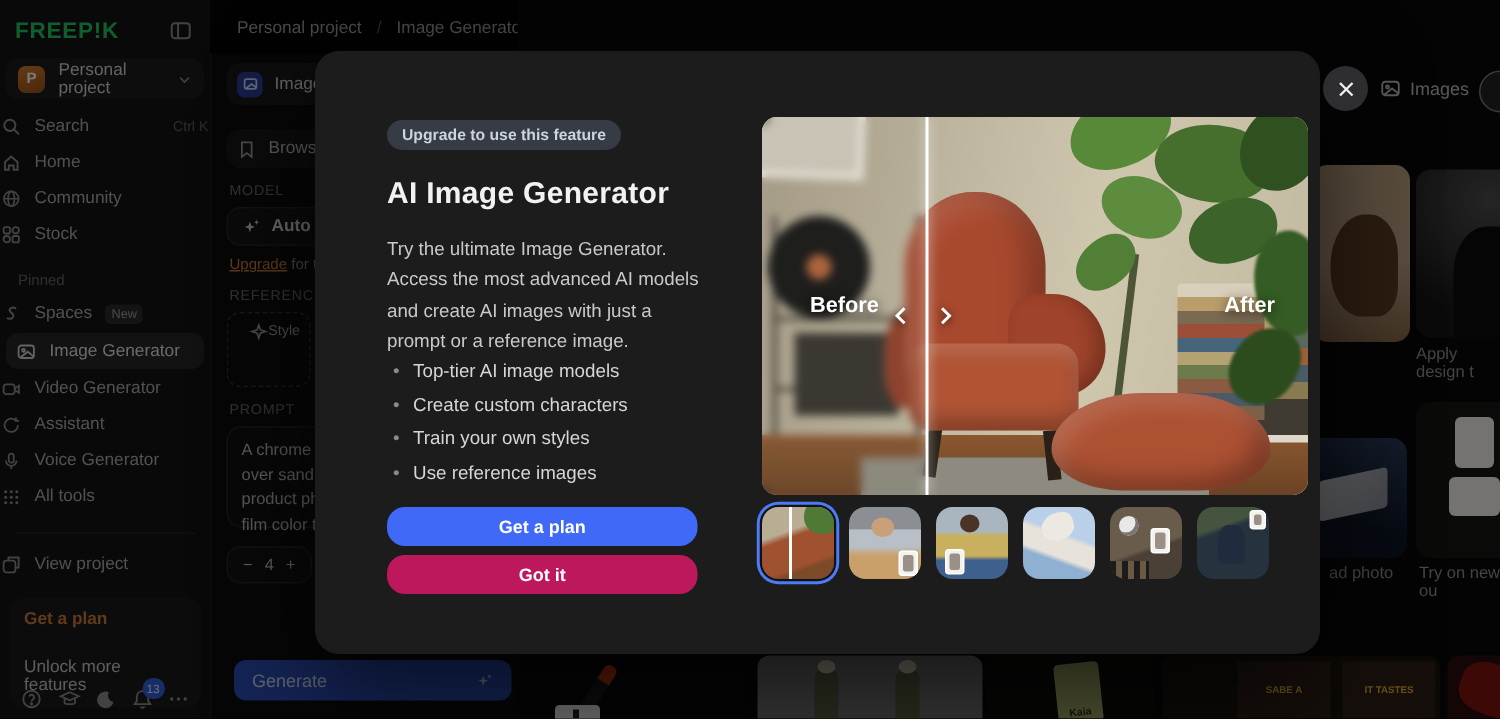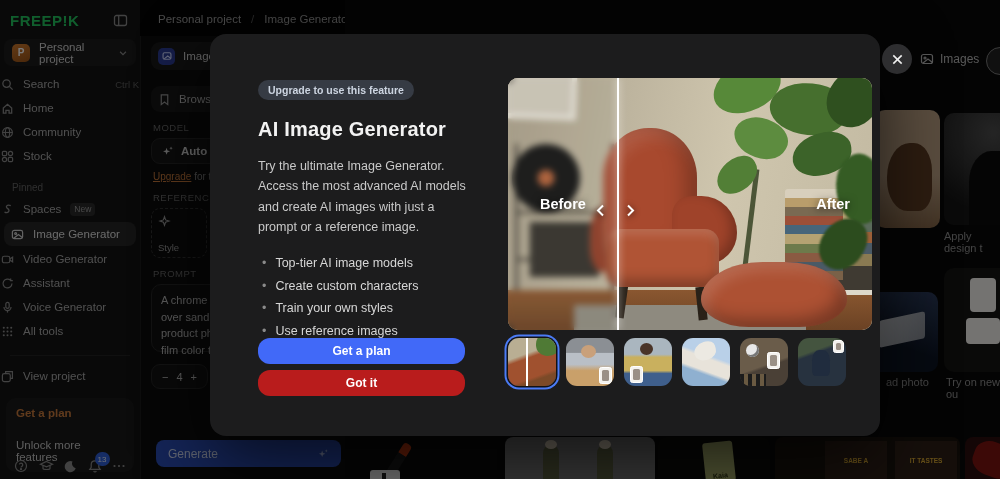--- a/index.html
+++ b/index.html
@@ -30,21 +30,21 @@
 
   
   .panel { position:absolute; left:140px; top:36px; width:205px; height:443px; background:#0e0e0e; z-index:1; border-left:1px solid #1d1d1d; padding:6px 10px; }
   .p-tab { display:flex; align-items:center; gap:8px; height:28px; padding:0 7px; border-radius:9px; background:#1a1a1a; color:#cfcfcf; font-size:11.5px; margin-bottom:16px; }
   .tab-ic { width:17px; height:17px; border-radius:5px; background:#2c3e96; display:flex; align-items:center; justify-content:center; }
   .p-browse { display:flex; align-items:center; gap:8px; height:26px; padding:0 7px; border-radius:9px; background:#181818; color:#bdbdbd; font-size:11.5px; margin:14px 0 10px; }
   .p-label { font-size:9.5px; color:#6a6a6a; letter-spacing:.5px; margin:10px 2px 5px; }
   .p-auto { display:flex; align-items:center; gap:7px; height:26px; padding:0 9px; border-radius:9px; background:#151515; border:1px solid #262626; color:#d6d6d6; font-size:11.5px; font-weight:bold; }
   .p-upgrade { font-size:10px; color:#8a8a8a; margin:7px 2px 0; }
   .p-upgrade a { color:#c97a3c; text-decoration:underline; }
-  .style-box { width:56px; height:50px; border:1px dashed #343434; border-radius:9px; padding:6px 6px 4px; display:flex; flex-direction:column; justify-content:space-between; color:#9a9a9a; }
+  .style-box { width:56px; height:50px; border:1px dashed #343434; border-radius:9px; padding:6px 6px 4px; display:flex; flex-direction:row; justify-content:flex-end; color:#9a9a9a; }
   .style-box span { font-size:9.5px; }
   .prompt-box { height:68px; border:1px solid #262626; border-radius:10px; background:#121212; padding:7px 9px; font-size:11px; color:#b9b9b9; line-height:1.5; margin-top:2px; }
   .p-steppers { display:flex; gap:9px; margin-top:12px; }
   .pill { display:flex; align-items:center; gap:8px; height:25px; padding:0 10px; border-radius:9px; border:1px solid #262626; background:#141414; color:#bdbdbd; font-size:11px; }
   .gen-btn { position:absolute; left:15px; top:404px; width:185px; height:27px; border-radius:8px; background:#2a4cb3; color:#c9d2ec; font-size:12px; display:flex; align-items:center; padding:0 12px; justify-content:space-between; }
 
   
   .breadcrumb { position:absolute; left:158px; top:13px; z-index:1; display:flex; gap:10px; align-items:center; font-size:11.5px; color:#9a9a9a; }
   .breadcrumb .sep { color:#555; }
   .main { position:absolute; left:345px; top:0; right:0; bottom:0; background:#0a0a0a; z-index:1; }
@@ -76,26 +76,26 @@
   .white-cut:after { content:""; position:absolute; left:12px; top:3px; width:4px; height:9px; background:#222; }
 
   
   .dim { position:absolute; inset:0; background:rgba(0,0,0,.52); z-index:5; }
 
   
   .modal { position:absolute; left:210px; top:34px; width:670px; height:402px; background:#1c1c1d; border-radius:16px; z-index:10; box-shadow:0 24px 70px rgba(0,0,0,.65); }
   .m-badge { position:absolute; left:48px; top:46px; height:20px; display:flex; align-items:center; padding:0 10px; border-radius:10px; background:#363b44; color:#ccd4e0; font-size:10.5px; font-weight:bold; }
   .m-title { position:absolute; left:48px; top:84px; font-size:20px; font-weight:600; color:#f2f2f2; letter-spacing:.2px; }
   .m-desc { position:absolute; left:48px; top:122px; width:214px; font-size:12.5px; line-height:1.62; color:#c9c9c9; }
-  .m-bullets { position:absolute; left:52px; top:222px; list-style:none; }
+  .m-bullets { position:absolute; left:52px; top:206px; list-style:none; }
   .m-bullets li { display:flex; gap:9px; margin-bottom:8.5px; font-size:12.5px; color:#d6d6d6; }
   .m-bullets li:before { content:"•"; color:#8a8a8a; }
   .m-btn { position:absolute; left:48px; width:207px; height:26px; border-radius:12px; border:none; font-size:12px; font-weight:bold; color:#fff; display:flex; align-items:center; justify-content:center; cursor:pointer; }
   .m-primary { top:304px; background:#4169f8; }
-  .m-secondary { top:336px; background:#b91c1c; }
+  .m-secondary { top:336px; background:#be185d; }
 
   
   .ba { position:absolute; left:298px; top:44px; width:364px; height:252px; border-radius:10px; overflow:hidden; background:#b9b09a; }
   .ba * { position:absolute; }
   .wall { inset:0; background:linear-gradient(100deg,#a89e89 0,#bdb49e 30%,#cfc6ae 58%,#c2b9a1 100%); }
   .floor { left:0; bottom:0; width:100%; height:16%; background:linear-gradient(#8a5730,#6b4224); }
   .rug { left:18%; bottom:0; width:64%; height:10%; background:#8e8a7f; }
   .baseboard { right:0; bottom:14%; width:46%; height:4%; background:#ddd8ca; }
   .frame { left:-5%; top:-12%; width:24%; height:28%; border:5px solid #e9e5db; background:#cfc9bb; transform:rotate(2deg); }
   .shelf { left:2%; top:26%; width:27%; height:58%; border-left:3px solid #45413a; border-right:3px solid #45413a; }

